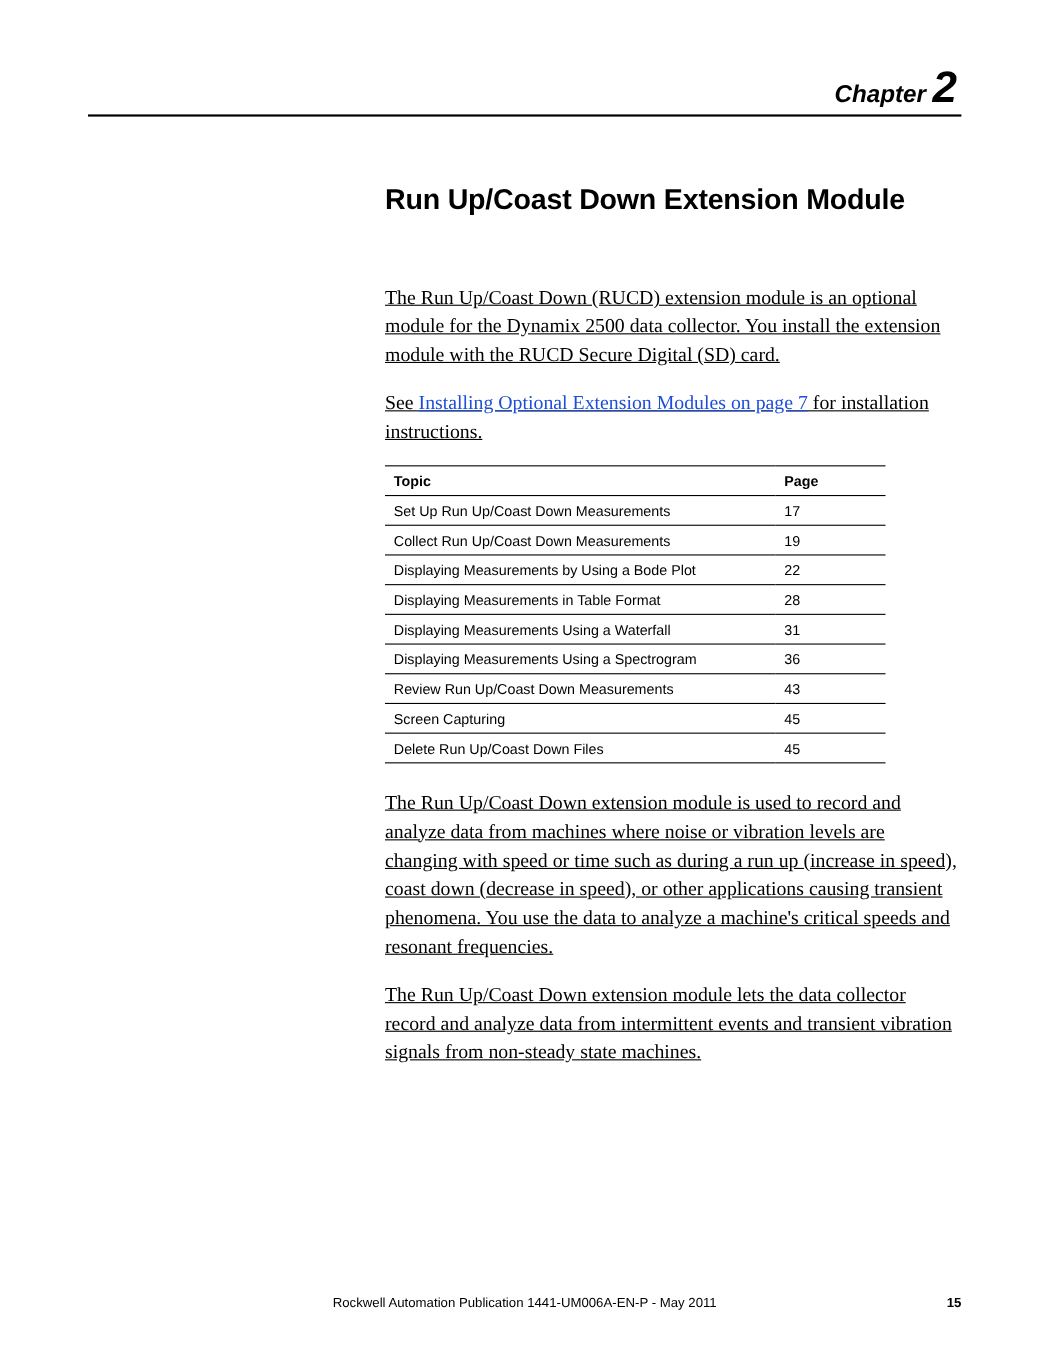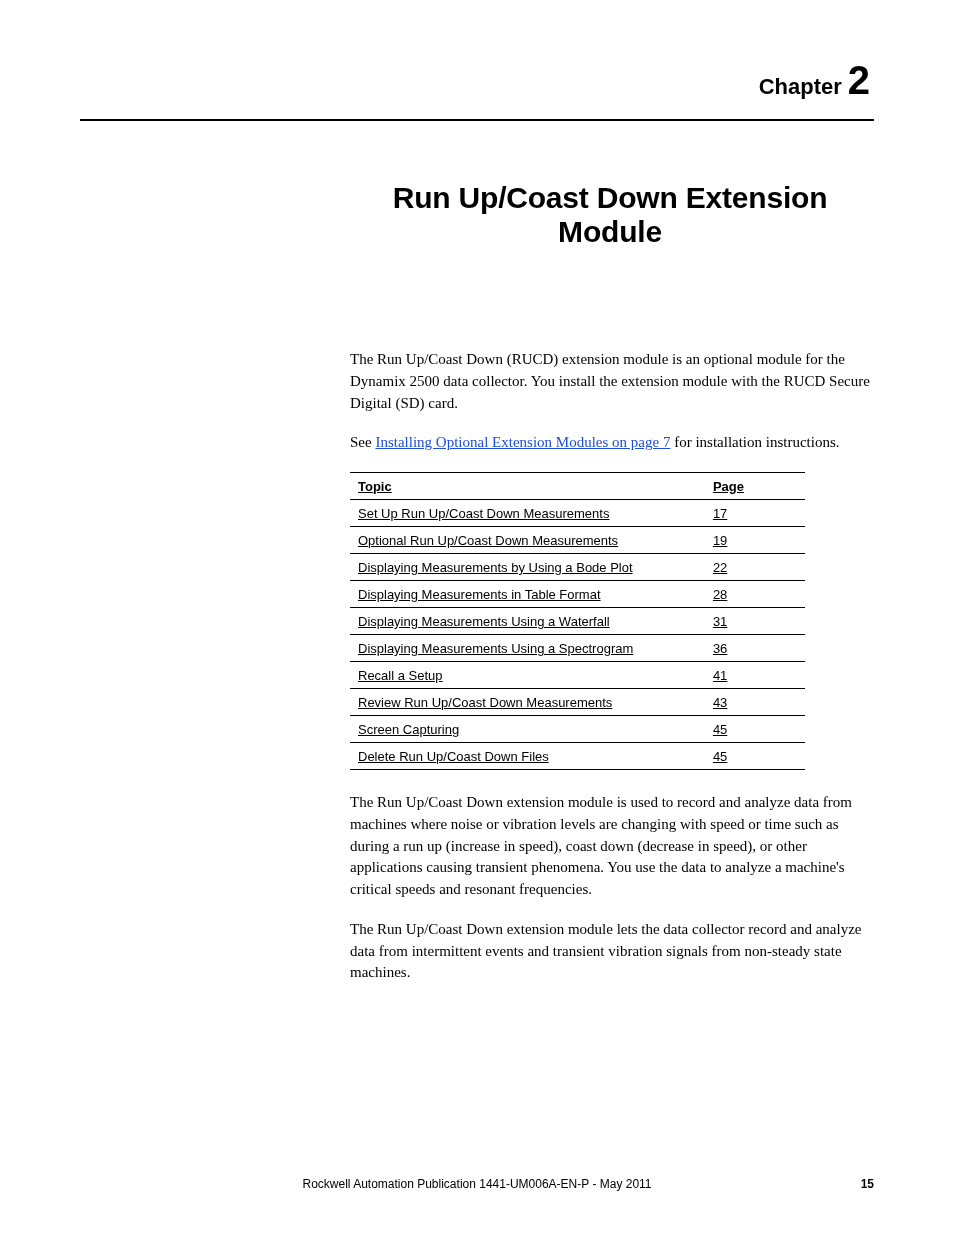--- a/index.html
+++ b/index.html
@@ -12,62 +12,62 @@
     position: relative;
   }
   .page {
     padding: 60px 80px 40px 80px;
     height: 100%;
     position: relative;
   }
   .chapter-label {
     text-align: right;
     font-family: 'Arial Narrow', Arial, sans-serif;
+    font-style: italic;
     font-weight: bold;
-    margin-bottom: 19px;
+    margin-bottom: 4px;
     padding-right: 4px;
   }
   .chapter-label .word { font-size: 22px; vertical-align: baseline; }
   .chapter-label .num { font-size: 40px; vertical-align: baseline; margin-left: 6px; line-height: 1; }
   .rule {
     border: none;
     border-top: 2.5px solid #000;
     margin: 0 0 60px 0;
   }
   .content {
     margin-left: 270px;
     margin-right: 4px;
   }
   h1.title {
     font-family: 'Arial Narrow', Arial, sans-serif;
     font-weight: bold;
-    font-size: 30px;
-    margin-bottom: 100px;
+    font-size: 26px;
+    margin-bottom: 60px;
     letter-spacing: -0.2px;
-    text-align: center;
   }
   p.body {
-    font-size: 15px;
+    font-size: 18px;
     line-height: 1.45;
     margin-bottom: 18px;
+    text-decoration: underline;
   }
   a.xref { color: #1d4ed8; text-decoration: underline; }
   table.topic-table {
     width: 100%;
     max-width: 455px;
     border-collapse: collapse;
     font-family: 'Arial Narrow', Arial, sans-serif;
     font-size: 13px;
     margin: 6px 0 22px 0;
   }
   table.topic-table th, table.topic-table td {
     text-align: left;
     padding: 6px 8px 5px 8px;
     border-bottom: 0.75px solid #000;
-    text-decoration: underline;
   }
   table.topic-table thead tr { border-top: 1.75px solid #000; border-bottom: 1.75px solid #000; }
   table.topic-table tbody tr:last-child td { border-bottom: 1.75px solid #000; }
   table.topic-table th { font-weight: bold; border-bottom: 1.75px solid #000; }
   table.topic-table th:first-child, table.topic-table td:first-child { width: 78%; }
   .footer {
     position: absolute;
     bottom: 44px;
     left: 80px;
     right: 80px;
@@ -109,42 +109,38 @@
           <th>Topic</th>
           <th>Page</th>
         </tr>
       </thead>
       <tbody>
         <tr>
             <td>Set Up Run Up/Coast Down Measurements</td>
             <td>17</td>
           </tr>
         <tr>
-            <td>Optional Run Up/Coast Down Measurements</td>
+            <td>Collect Run Up/Coast Down Measurements</td>
             <td>19</td>
           </tr>
         <tr>
             <td>Displaying Measurements by Using a Bode Plot</td>
             <td>22</td>
           </tr>
         <tr>
             <td>Displaying Measurements in Table Format</td>
             <td>28</td>
           </tr>
         <tr>
             <td>Displaying Measurements Using a Waterfall</td>
             <td>31</td>
           </tr>
         <tr>
             <td>Displaying Measurements Using a Spectrogram</td>
             <td>36</td>
-          </tr>
-        <tr>
-            <td>Recall a Setup</td>
-            <td>41</td>
           </tr>
         <tr>
             <td>Review Run Up/Coast Down Measurements</td>
             <td>43</td>
           </tr>
         <tr>
             <td>Screen Capturing</td>
             <td>45</td>
           </tr>
         <tr>

